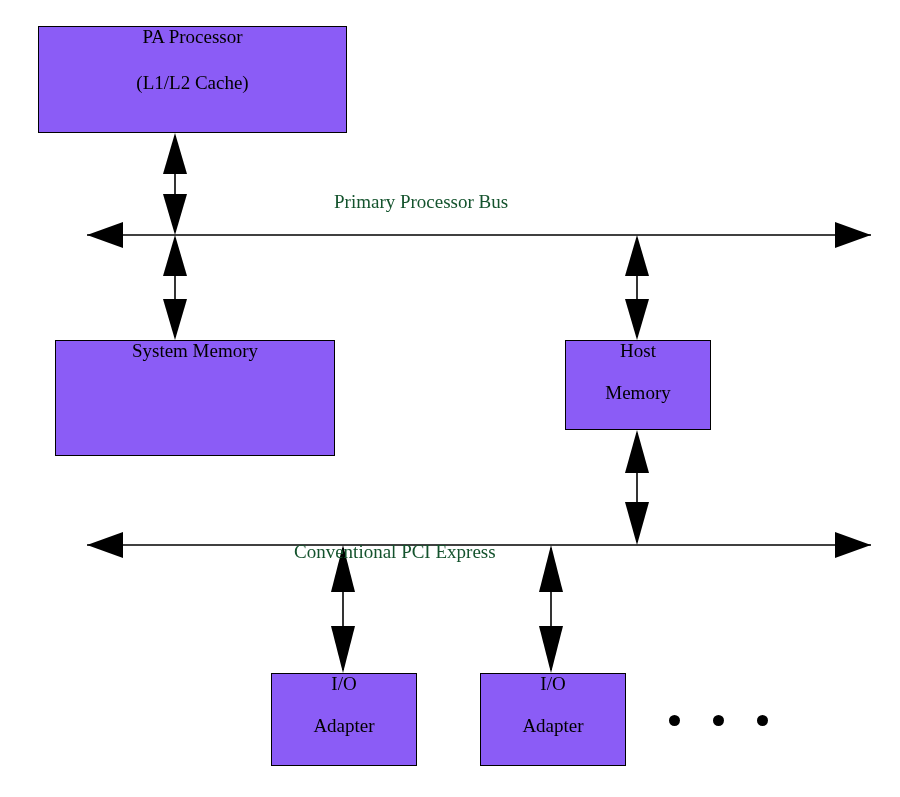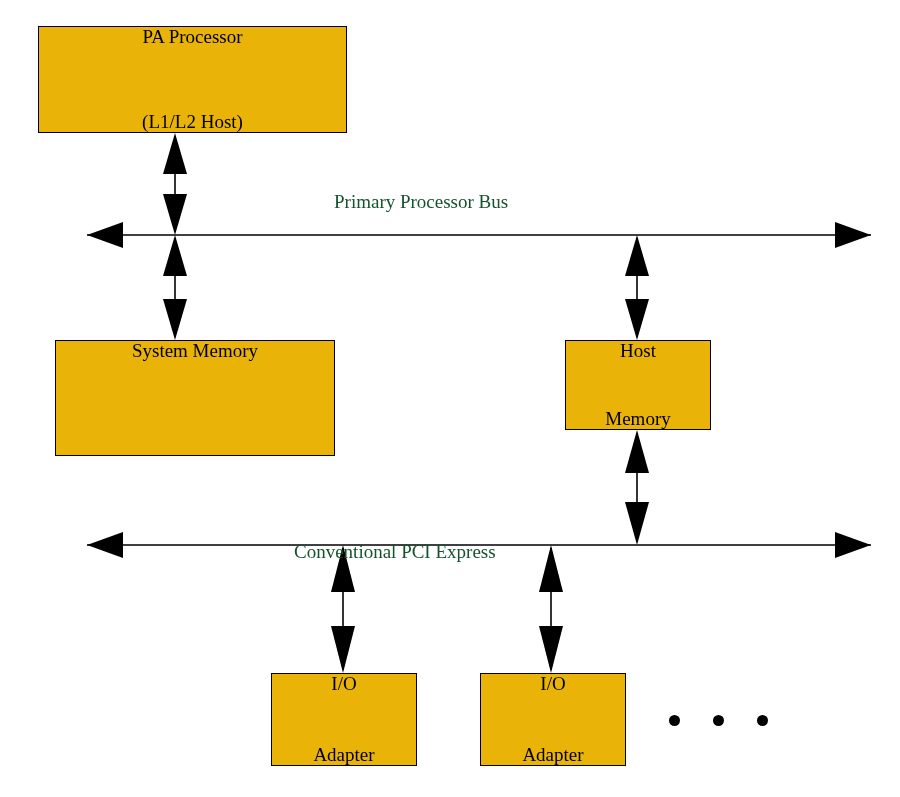--- a/index.html
+++ b/index.html
@@ -23,25 +23,25 @@
     left: 0;
     top: 0;
     width: 900px;
     height: 797px;
     display: block;
   }
   .node-box {
     position: absolute;
     box-sizing: border-box;
     border: 1.6px solid #000000;
-    background: #eab308;
+    background: #8b5cf6;
     display: flex;
     flex-direction: column;
     align-items: center;
-    justify-content: space-between;
+    justify-content: flex-start;
     color: #000000;
   }
   .node-line {
     display: block;
     font-size: 19px;
     line-height: 1.05;
     white-space: nowrap;
     text-align: center;
   }
   .node-line.gap-lg { margin-bottom: 26px; }
@@ -120,21 +120,21 @@
     <g>
       <line x1="551" y1="548" x2="551" y2="670" stroke="#000000" stroke-width="1.6"></line>
       <polygon points="551,545 539,592 563,592" fill="#000000"></polygon>
       <polygon points="551,673 539,626 563,626" fill="#000000"></polygon>
     </g>
 
   </svg>
 
   <div class="node-box" style="left:38px; top:26px; width:309px; height:107px;">
     <span class="node-line gap-lg">PA Processor</span>
-    <span class="node-line">(L1/L2 Host)</span>
+    <span class="node-line">(L1/L2 Cache)</span>
   </div>
 
   <div class="node-box" style="left:55px; top:340px; width:280px; height:116px;">
     <span class="node-line">System Memory</span>
   </div>
 
   <div class="node-box" style="left:565px; top:340px; width:146px; height:90px;">
     <span class="node-line gap-md">Host</span>
     <span class="node-line">Memory</span>
   </div>

